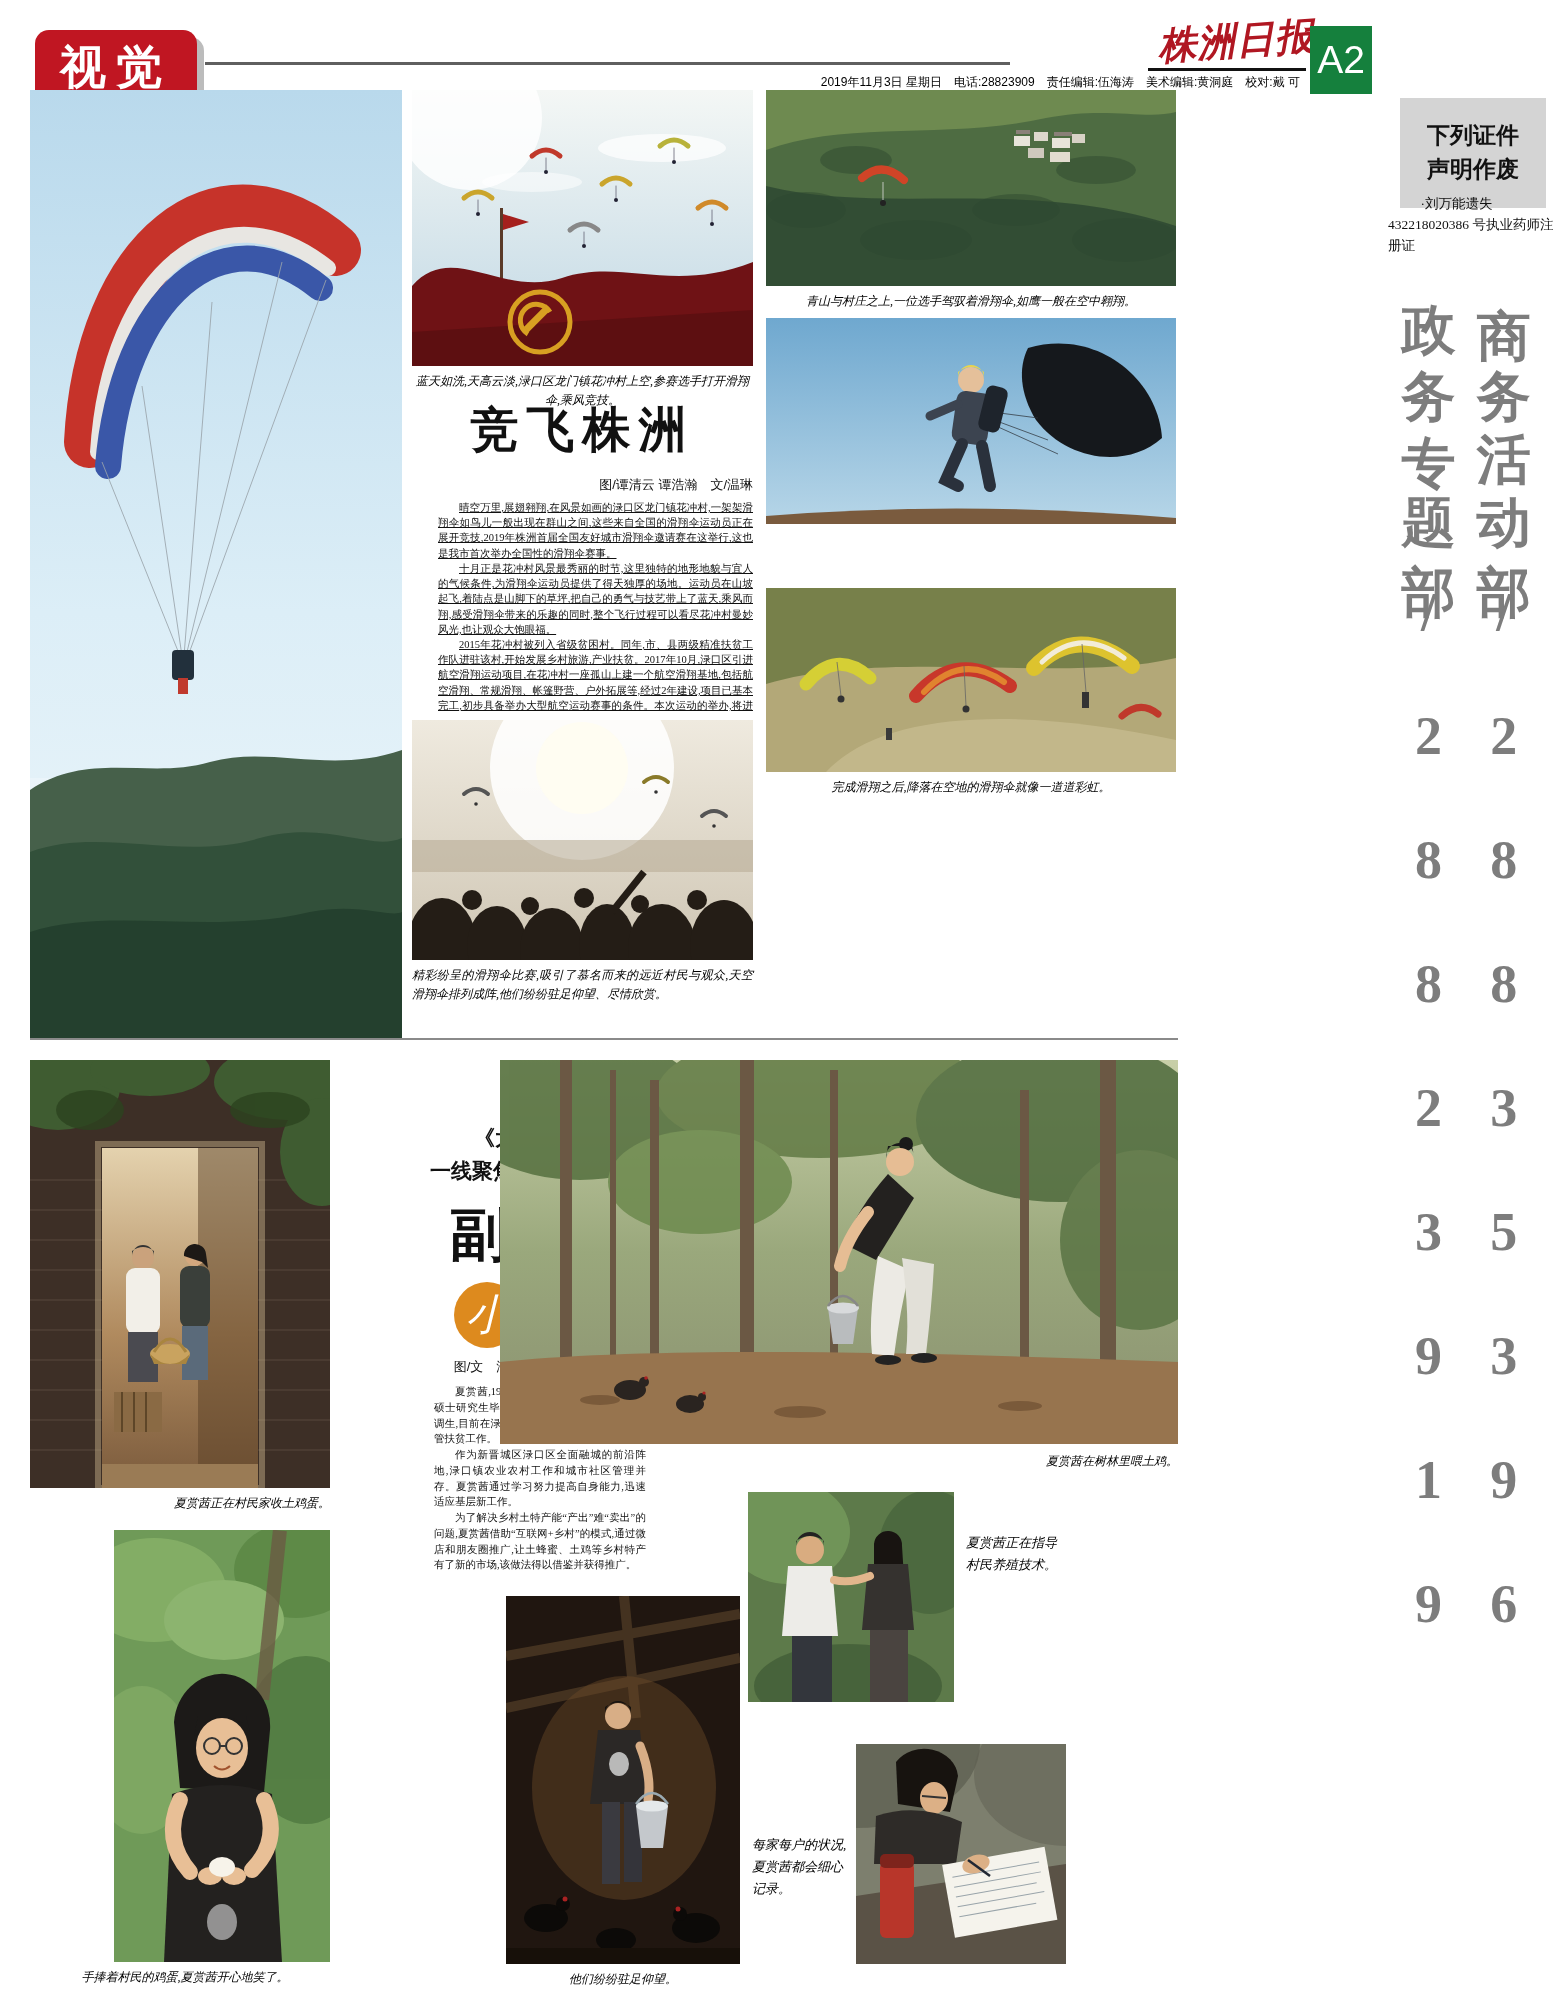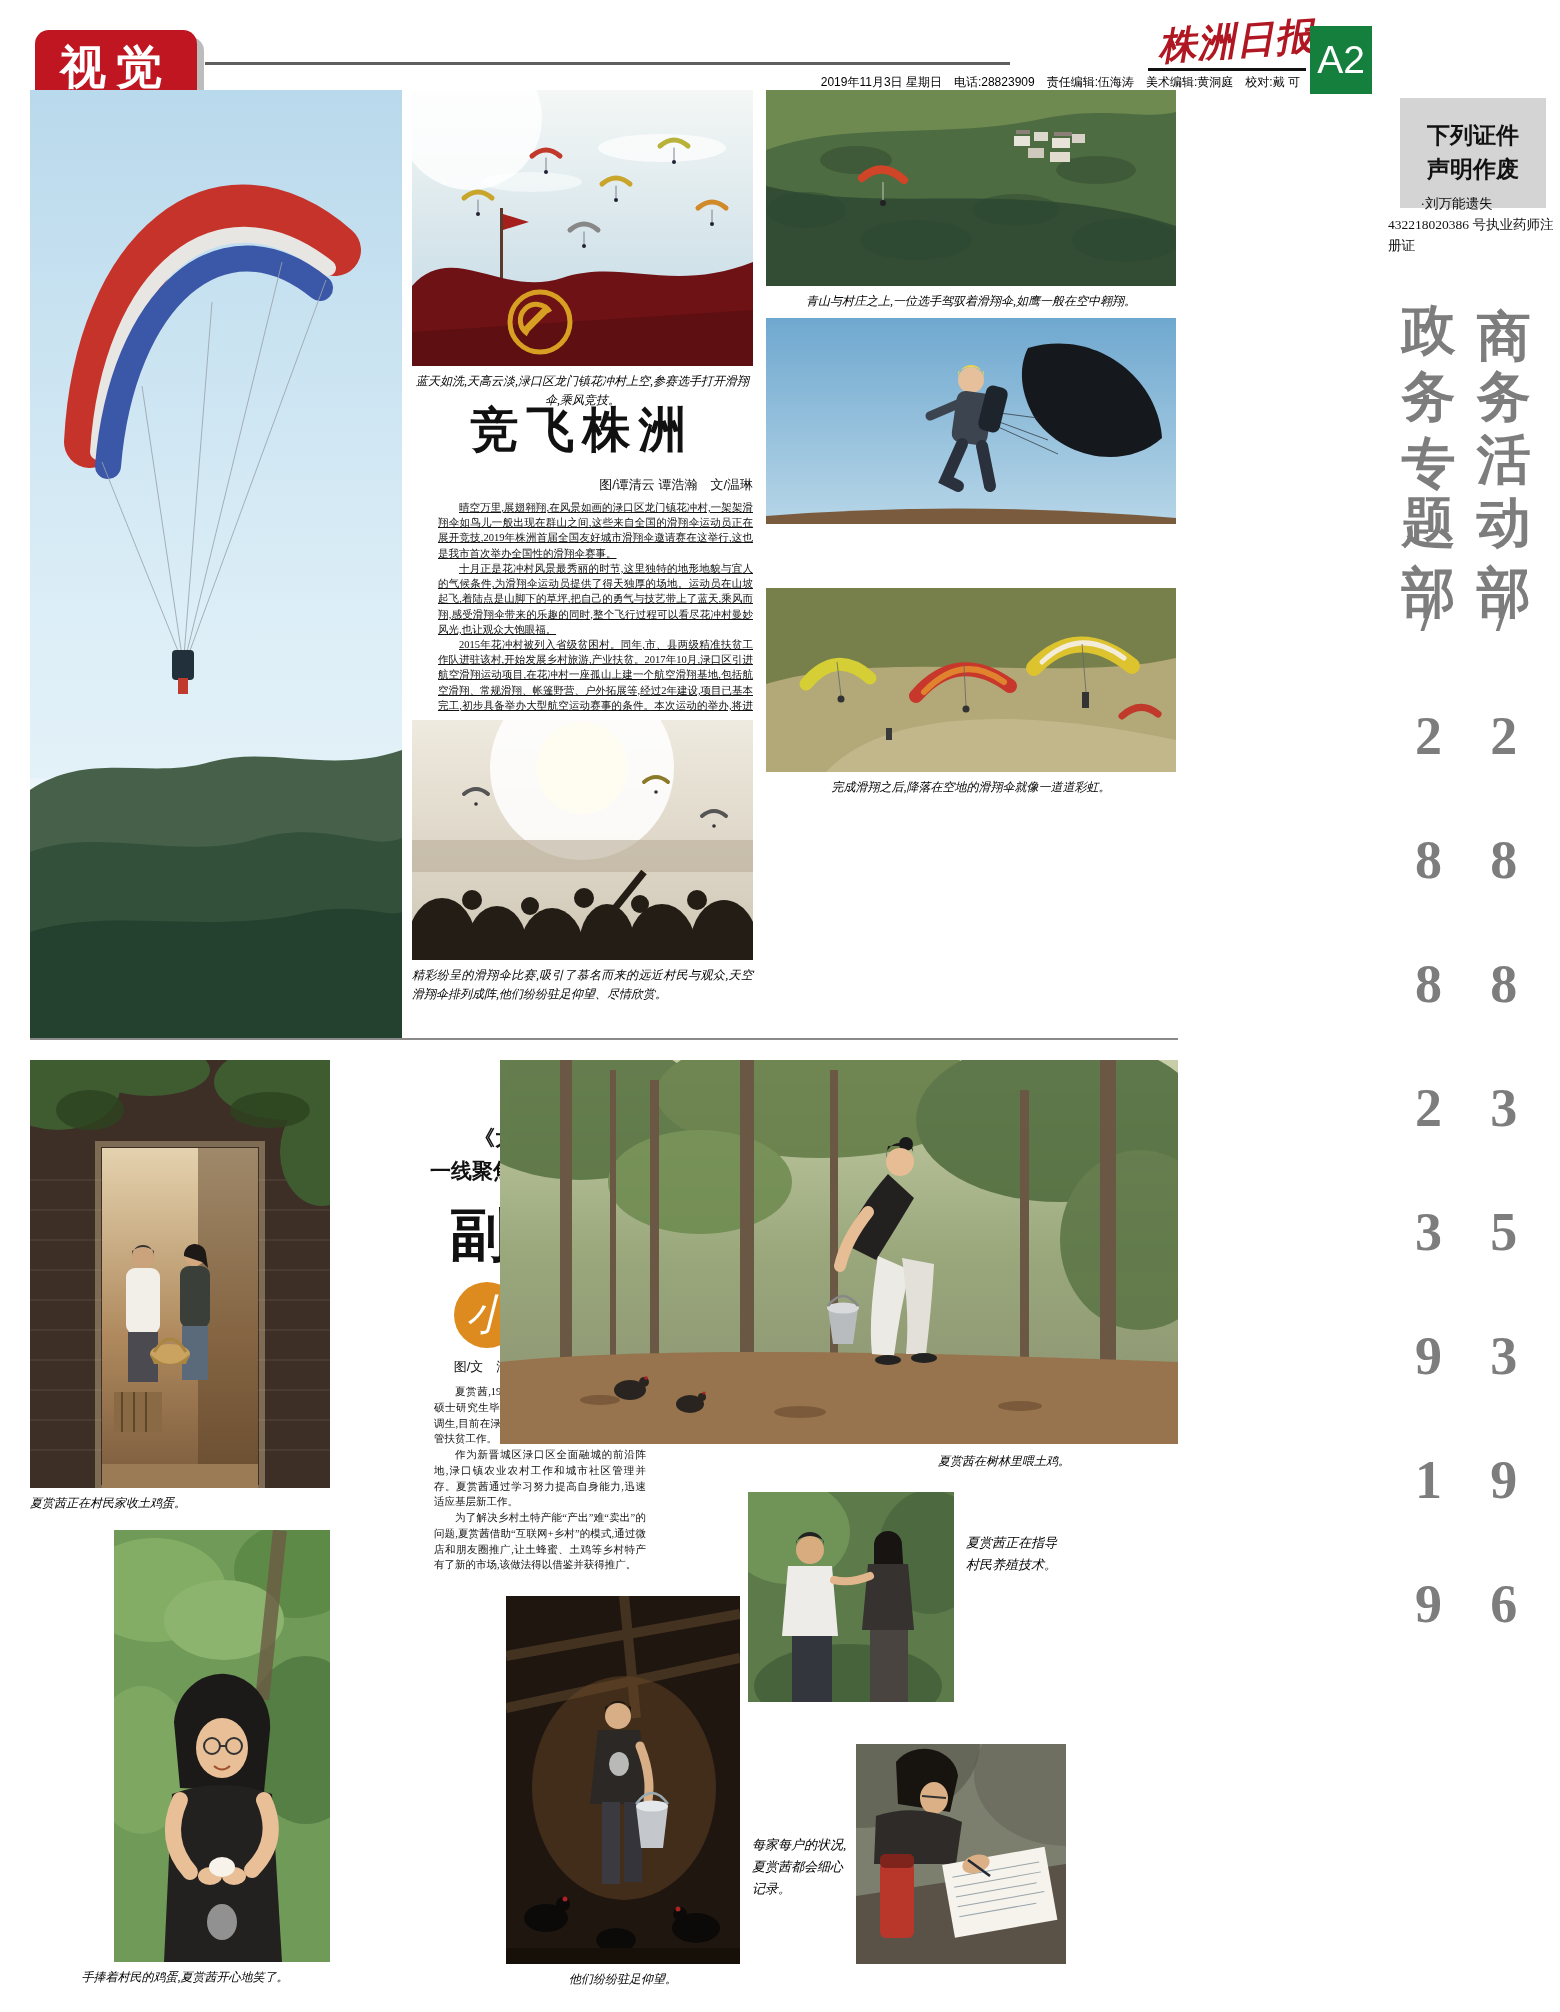--- a/index.html
+++ b/index.html
@@ -26,21 +26,21 @@
   .notice-body{left:1388px;top:194px;width:168px;font-size:13.5px;line-height:1.55;
                font-family:"Liberation Serif",serif;text-indent:2.4em;}
   .contacts{left:1398px;top:262px;height:1730px;display:flex;flex-direction:row;gap:16px;overflow:hidden;}
   .contact-col{writing-mode:vertical-rl;text-orientation:upright;font-size:54px;color:#7d7d7d;
                font-family:"Liberation Serif",serif;font-weight:bold;letter-spacing:64px;line-height:1.1;}
   
   .photo{position:absolute;background:#ccc;overflow:hidden;}
   .photo svg{display:block;width:100%;height:100%;}
   .cap{position:absolute;font-size:12px;line-height:1.55;color:#000;
        font-family:"Liberation Serif",serif;font-style:italic;}
-  .cap.c{text-align:center;} .cap.r{} .cap.j{text-align:justify;}
+  .cap.c{text-align:center;} .cap.r{text-align:right;} .cap.j{text-align:justify;}
   
   .art-title{left:412px;top:398px;width:341px;text-align:center;font-size:48px;font-weight:900;
              letter-spacing:8px;font-family:"Liberation Sans",sans-serif;}
   .art-byline{left:412px;top:476px;width:341px;text-align:right;font-size:13px;}
   .art-body{left:438px;top:500px;width:315px;height:214px;overflow:hidden;font-size:10.5px;
             line-height:1.45;text-align:justify;font-family:"Liberation Serif",serif;text-decoration:underline;}
   .art-body p{margin:0;text-indent:2em;}
   .divider{left:30px;top:1038px;width:1148px;height:2px;background:#8a8a8a;}
   
   .f-kicker{left:430px;top:1122px;width:222px;font-size:21px;font-weight:bold;line-height:1.55;

